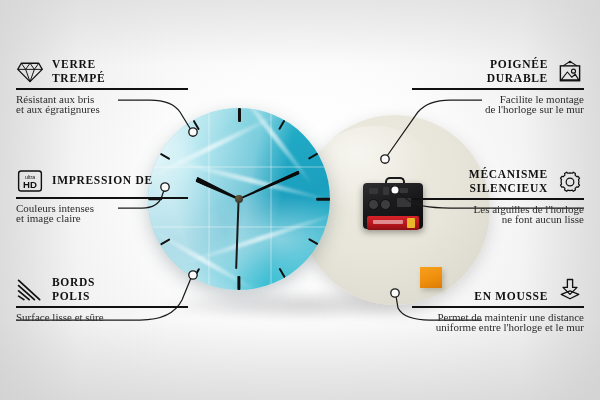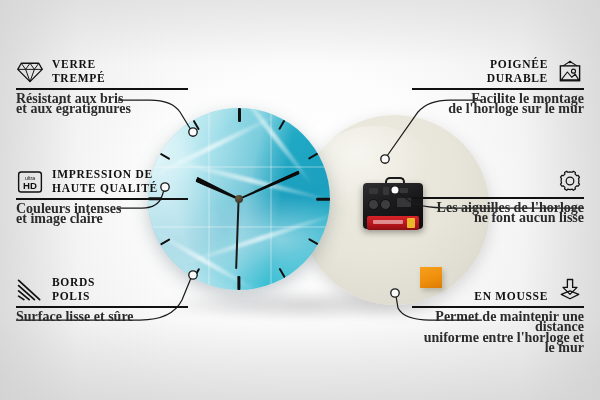--- a/index.html
+++ b/index.html
@@ -82,21 +82,21 @@
   
   .feat{position:absolute;width:172px;}
   .feat .row{display:flex;align-items:center;gap:8px;}
   .feat.left .row{justify-content:flex-start;}
   .feat.right .row{justify-content:flex-end;}
   .feat h3{margin:0;font-family:"Liberation Serif", serif;font-weight:bold;
       font-size:11.5px;letter-spacing:.7px;line-height:13.5px;color:#111;text-transform:uppercase;}
   .feat.left h3{text-align:left;}
   .feat.right h3{text-align:right;}
   .rule{height:1.6px;background:#111;margin:3px 0 4px;}
-  .feat p{margin:0;font-family:"Liberation Serif", serif;font-size:14px;line-height:10.6px;color:#2b2b2b;font-weight:bold;}
+  .feat p{margin:0;font-family:"Liberation Serif", serif;font-size:11px;line-height:10.6px;color:#2b2b2b;}
   .feat.right p{text-align:right;}
   .ico{flex:0 0 auto;width:28px;height:26px;display:block;}
 
   .f1{left:16px;top:58px;}
   .f2{left:16px;top:168px;}
   .f3{left:16px;top:276px;}
   .f4{left:412px;top:58px;}
   .f5{left:412px;top:168px;}
   .f6{left:412px;top:276px;}
 </style>
@@ -229,21 +229,20 @@
 
   <div class="feat left f2">
     <div class="row">
       <svg class="ico" viewBox="0 0 32 28">
         <rect x="3" y="2.5" width="26" height="23" rx="3" ry="3" fill="none" stroke="#111" stroke-width="1.6"></rect>
         <text x="16" y="12" text-anchor="middle" font-family="Liberation Sans, sans-serif" font-size="6" fill="#111">ultra</text>
         <text x="16" y="22" text-anchor="middle" font-family="Liberation Sans, sans-serif" font-size="11" font-weight="bold" fill="#111">HD</text>
       </svg>
       <h3>
         <span>IMPRESSION DE</span><br>
-        <span>HAUTE QUALITÉ</span>
       </h3>
     </div>
     <div class="rule"></div>
     <p>
       <span>Couleurs intenses</span><br>
       <span>et image claire</span>
     </p>
   </div>
 
   <div class="feat right f4">
@@ -278,20 +277,24 @@
       </h3>
     </div>
     <div class="rule"></div>
     <p>
       <span>Surface lisse et sûre</span>
     </p>
   </div>
 
   <div class="feat right f5">
     <div class="row">
+      <h3>
+        <span>MÉCANISME</span><br>
+        <span>SILENCIEUX</span>
+      </h3>
       <svg class="ico" viewBox="0 0 32 28">
         <path d="M16 3.5 l2.6 .5 1.2 -1.2 2.4 1.6 -.4 1.7 1.8 1.8 1.7 -.4 1.6 2.4 -1.2 1.2 .5 2.6 -.5 2.6 1.2 1.2 -1.6 2.4 -1.7 -.4 -1.8 1.8 .4 1.7 -2.4 1.6 -1.2 -1.2 -2.6 .5 -2.6 -.5 -1.2 1.2 -2.4 -1.6 .4 -1.7 -1.8 -1.8 -1.7 .4 -1.6 -2.4 1.2 -1.2 -.5 -2.6 .5 -2.6 -1.2 -1.2 1.6 -2.4 1.7 .4 1.8 -1.8 -.4 -1.7 2.4 -1.6 1.2 1.2 z" fill="none" stroke="#111" stroke-width="1.4" stroke-linejoin="round"></path>
         <circle cx="16" cy="14" r="4.4" fill="none" stroke="#111" stroke-width="1.4"></circle>
       </svg>
     </div>
     <div class="rule"></div>
     <p>
       <span>Les aiguilles de l'horloge</span><br>
       <span>ne font aucun lisse</span>
     </p>

